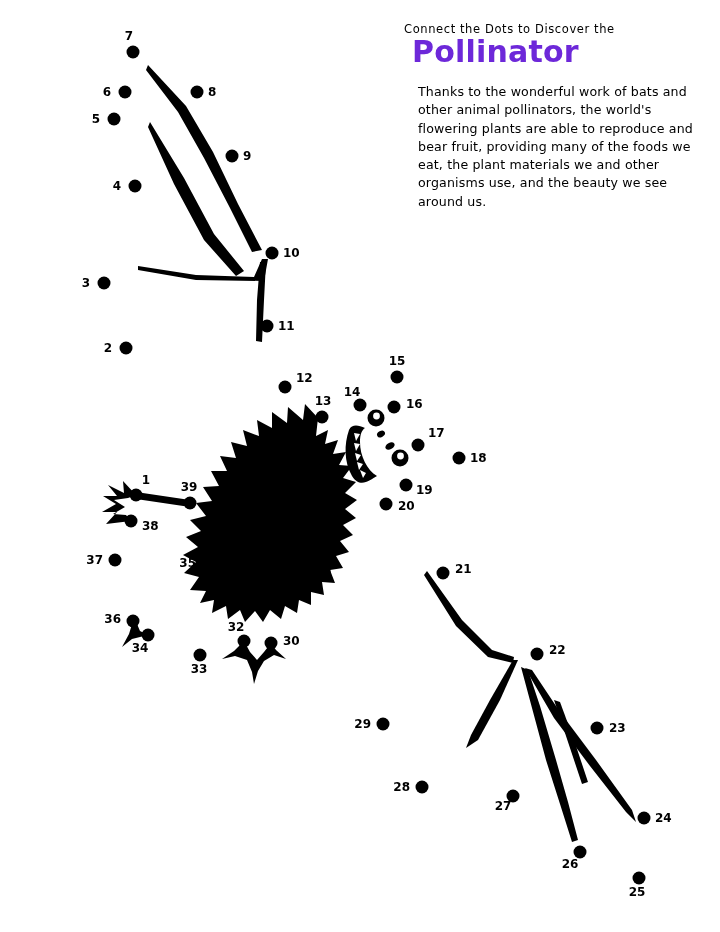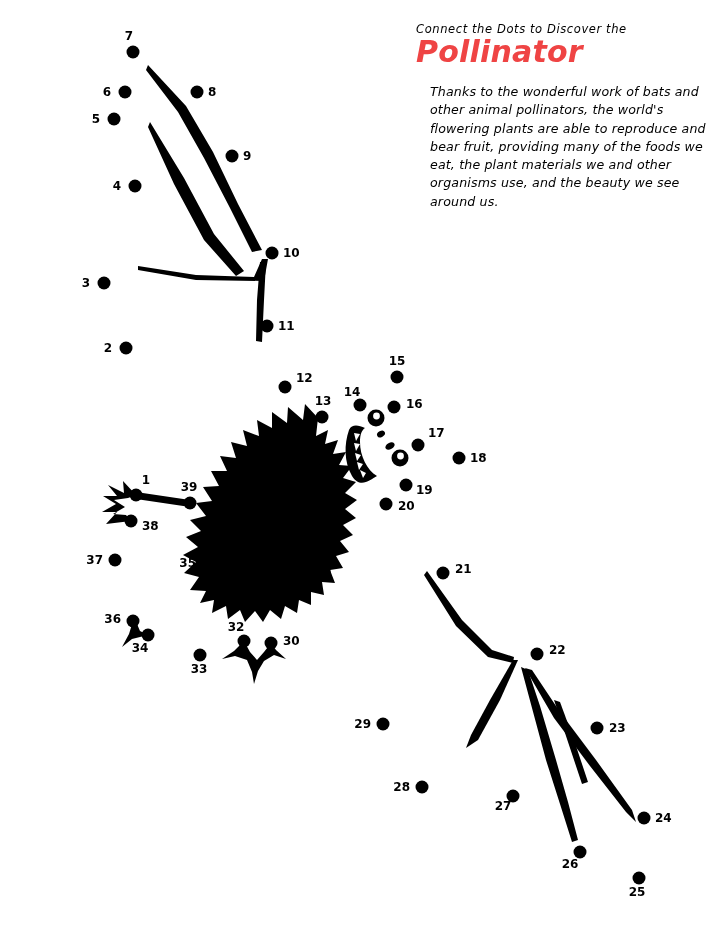--- a/index.html
+++ b/index.html
@@ -20,40 +20,39 @@
   }
   #artwork {
     position: absolute;
     left: 0;
     top: 0;
     width: 720px;
     height: 932px;
   }
   #text-block {
     position: absolute;
-    left: 416px;
+    left: 404px;
     top: 22px;
     width: 300px;
-    font-style: italic;
   }
   .kicker {
     font-family: "DejaVu Sans", sans-serif;
     font-size: 11.5px;
     letter-spacing: 0.6px;
     color: #000000;
     margin: 0 0 1px 0;
     font-weight: 500;
   }
   .headline {
     font-family: "DejaVu Sans", sans-serif;
     font-size: 30px;
     line-height: 1.0;
     letter-spacing: 0.2px;
-    color: #ef4444;
-    margin: 0 0 16px 0;
+    color: #6d28d9;
+    margin: 0 0 16px 8px;
     font-weight: 600;
   }
   .blurb {
     font-family: "DejaVu Sans", sans-serif;
     font-size: 12.6px;
     line-height: 1.45;
     letter-spacing: 0.15px;
     color: #000000;
     margin: 14px;
     width: 292px;

